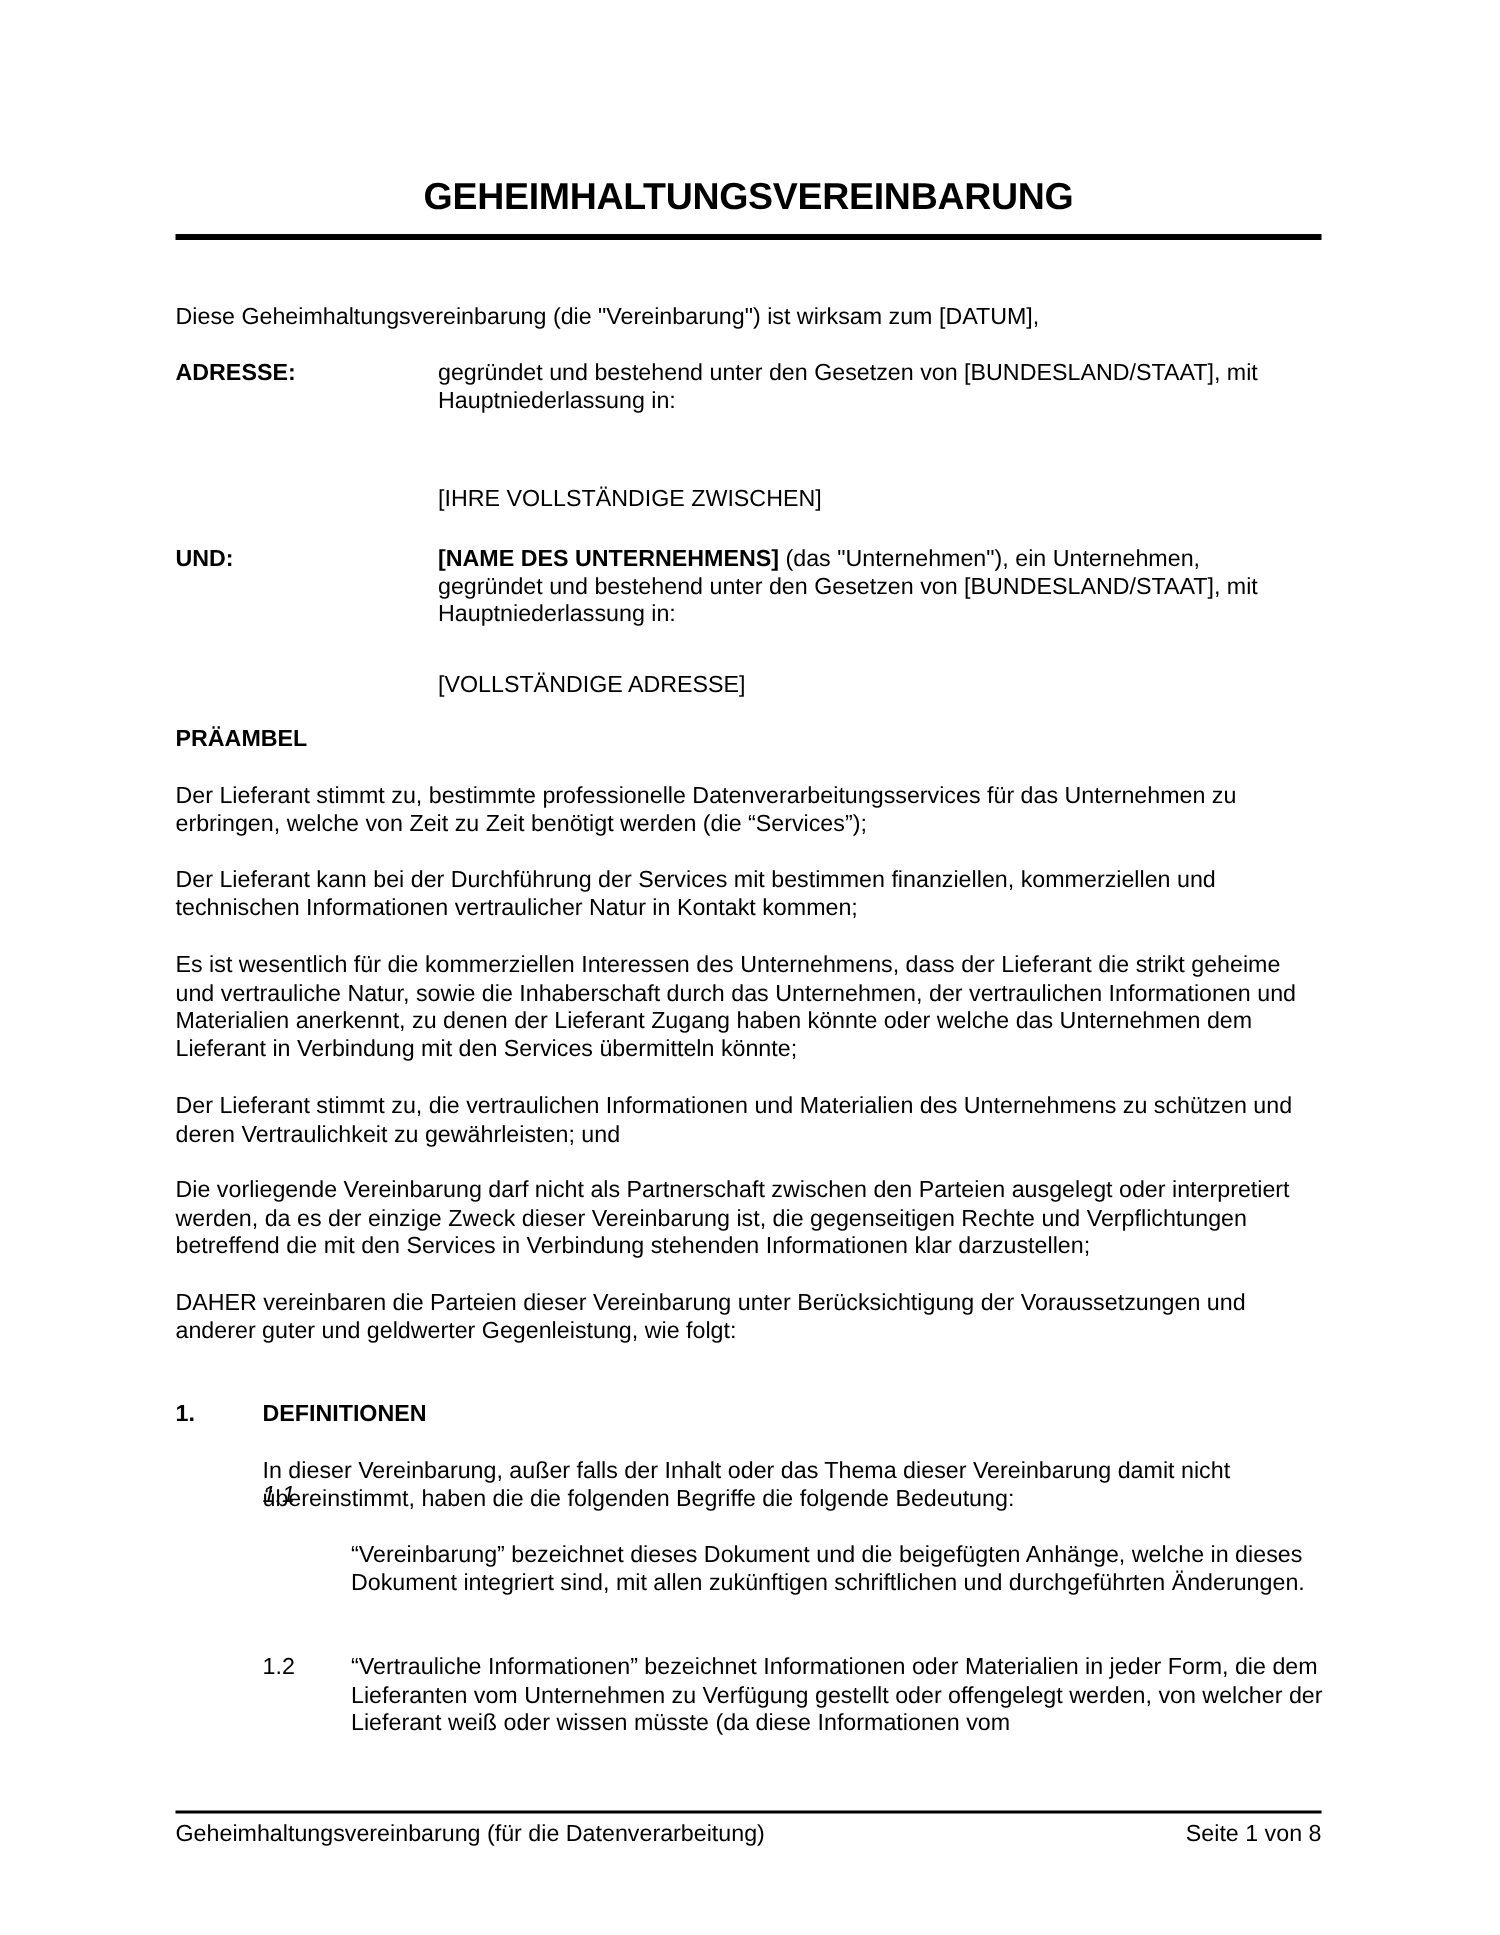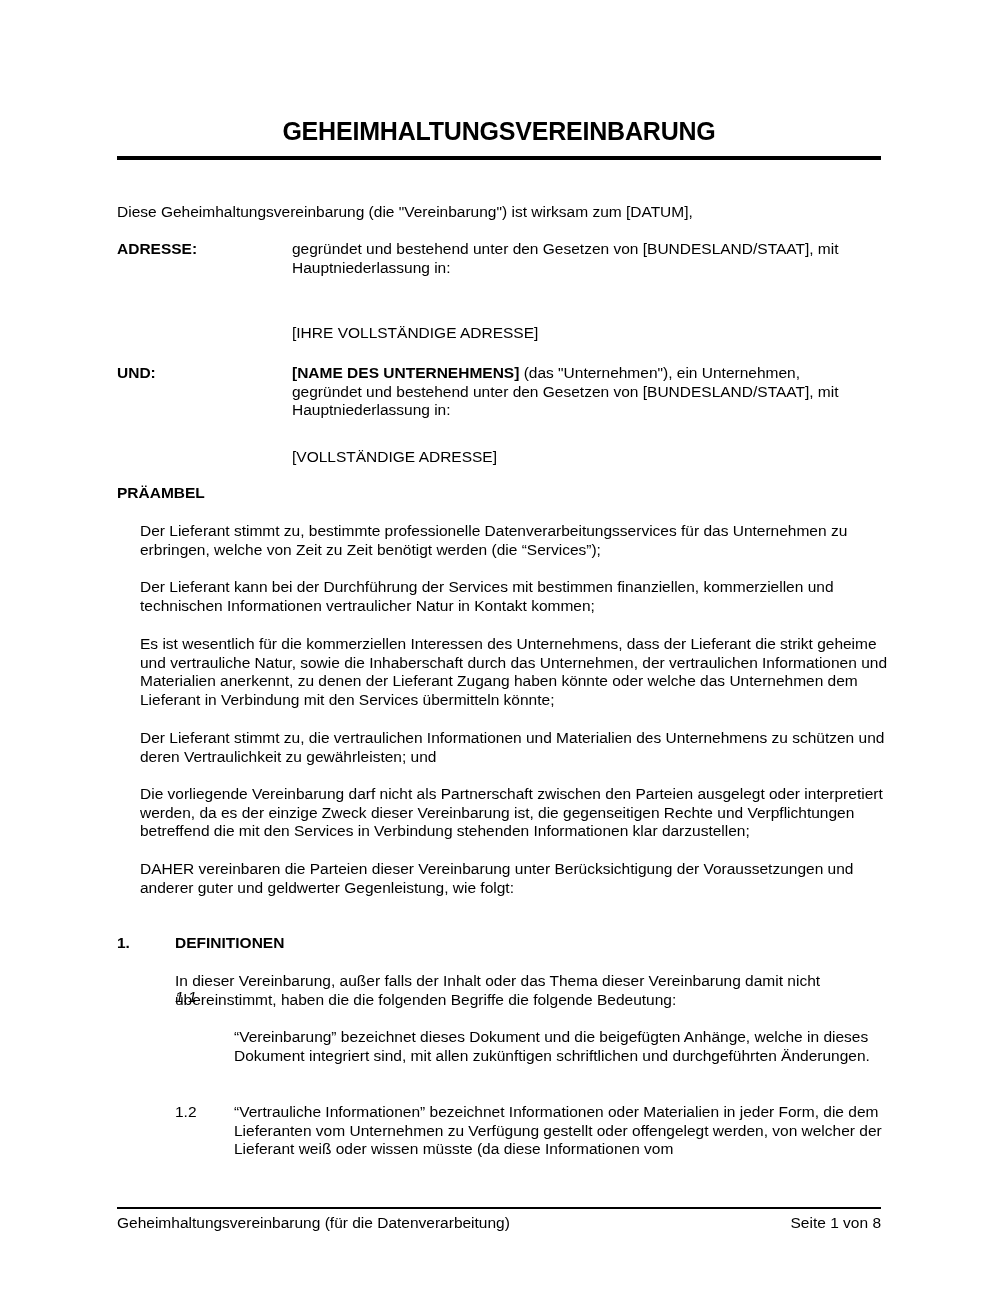--- a/index.html
+++ b/index.html
@@ -54,21 +54,20 @@
       width: 590px;
     }
     .b { font-weight: bold; }
     .preamble-h {
       top: 484px; left: 0;
       font-weight: bold;
     }
     .para {
       left: 0;
       width: 764px;
-      margin-left: 23px;
     }
     .sec-num {
       left: 0;
       font-weight: bold;
     }
     .sec-title {
       left: 58px;
       font-weight: bold;
     }
     .sec-intro {
@@ -111,21 +110,21 @@
   <div class="title">GEHEIMHALTUNGSVEREINBARUNG</div>
   <div class="title-rule"></div>
 
   <div class="abs intro">Diese Geheimhaltungsvereinbarung (die "Vereinbarung") ist wirksam zum [DATUM],</div>
 
   <div class="abs party-label" style="top:240px;">ADRESSE:</div>
   <div class="abs party-body" style="top:240px;">
     <div>gegründet und bestehend unter den Gesetzen von [BUNDESLAND/STAAT], mit</div>
     <div>Hauptniederlassung in:</div>
   </div>
-  <div class="abs party-body" style="top:324px;">[IHRE VOLLSTÄNDIGE ADRESSE]</div>
+  <div class="abs party-body" style="top:324px;">[IHRE VOLLSTÄNDIGE ZWISCHEN]</div>
 
   <div class="abs party-label" style="top:364px;">UND:</div>
   <div class="abs party-body" style="top:364px;">
     <div><span class="b">[NAME DES UNTERNEHMENS]</span><span> (das "Unternehmen"), ein Unternehmen,</span></div>
     <div>gegründet und bestehend unter den Gesetzen von [BUNDESLAND/STAAT], mit</div>
     <div>Hauptniederlassung in:</div>
   </div>
   <div class="abs party-body" style="top:448px;">[VOLLSTÄNDIGE ADRESSE]</div>
 
   <div class="abs preamble-h">PRÄAMBEL</div>

